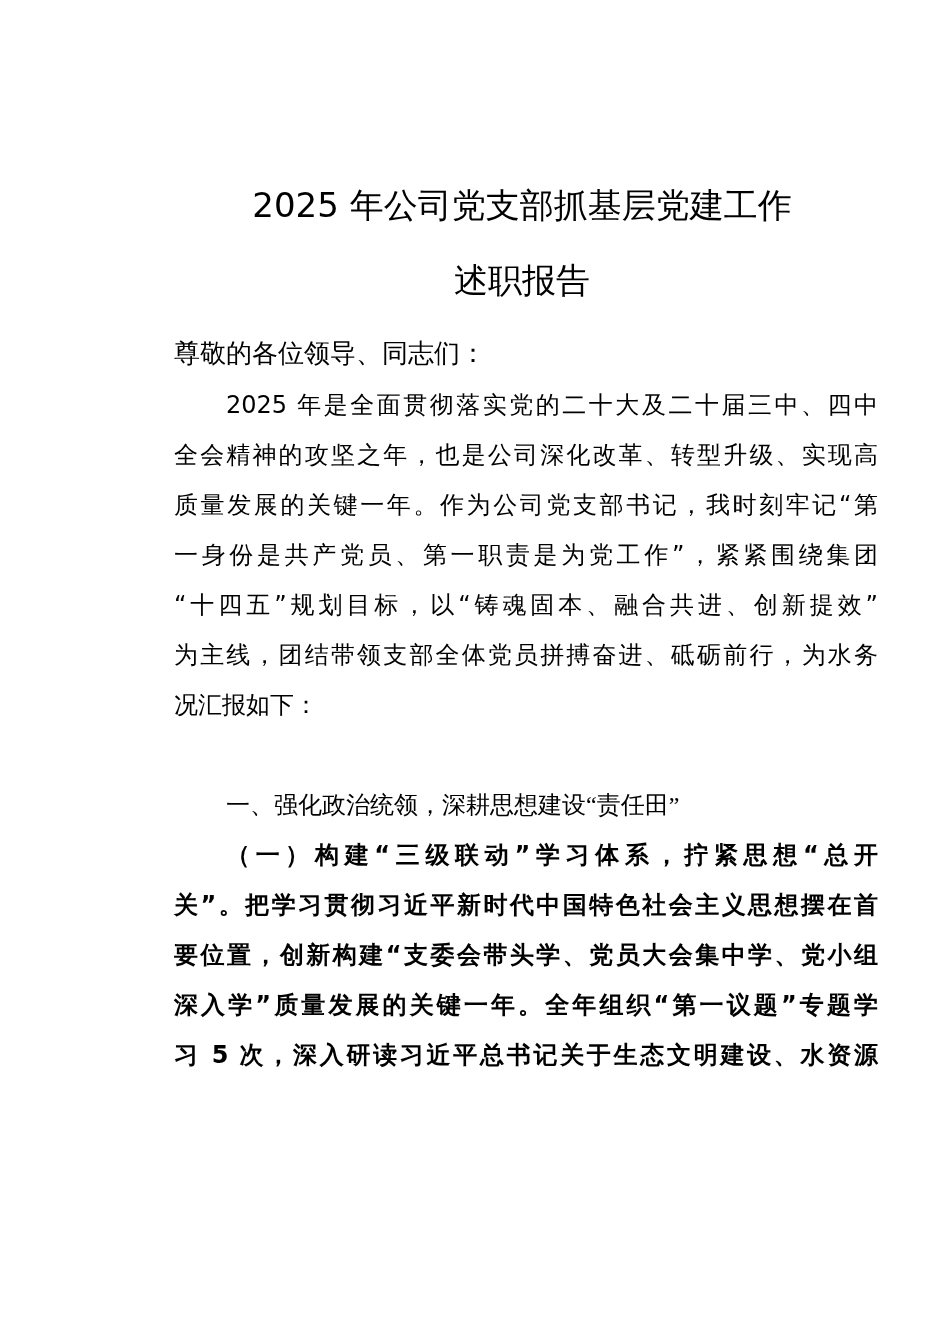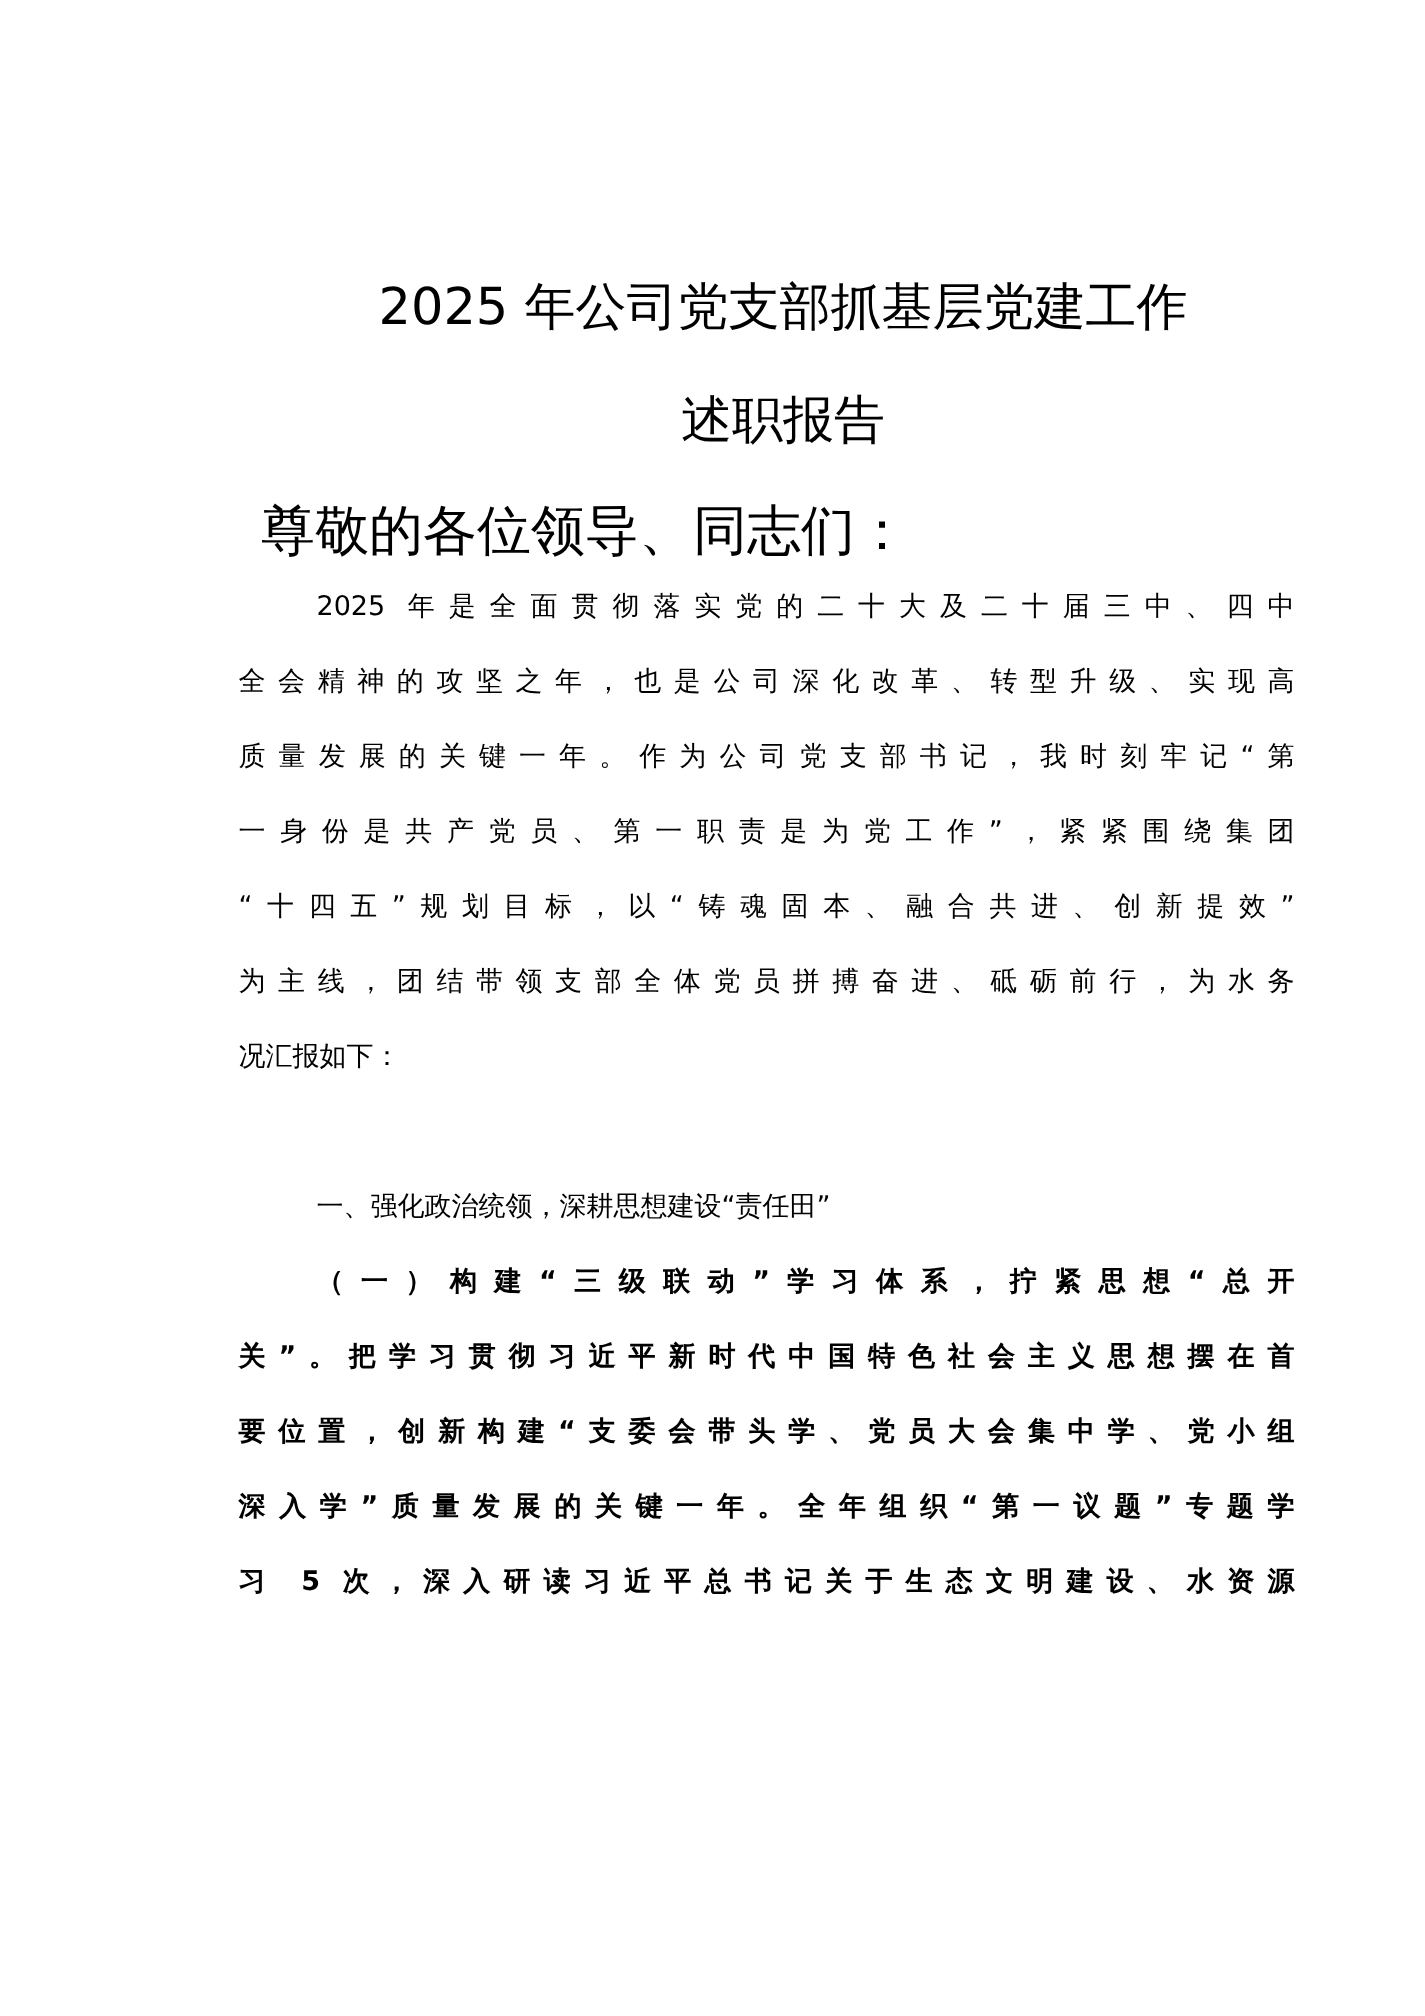--- a/index.html
+++ b/index.html
@@ -32,46 +32,48 @@
       font-size: 34px;
       line-height: 40px;
       letter-spacing: 0px;
       white-space: nowrap;
     }
     .title.t1 { top: 185px; }
     .title.t2 { top: 260px; }
 
     .body-text {
       position: absolute;
-      left: 112px;
+      left: 127px;
       width: 704px;
-      font-size: 18px;
+      font-size: 24px;
       line-height: 50px;
     }
     .line {
       display: block;
       height: 50px;
       white-space: nowrap;
       text-align: justify;
       text-align-last: justify;
       overflow: visible;
     }
     .line.last {
       text-align-last: left;
+      font-family: Liberation Serif, serif;
     }
     .line.indent {
       padding-left: 52px;
     }
     .salutation {
       position: absolute;
       left: 127px;
       top: 330px;
-      font-size: 36px;
+      font-size: 26px;
       line-height: 50px;
       white-space: nowrap;
+      font-family: Liberation Mono, monospace;
     }
     .heading-line {
       font-family: "DejaVu Sans", "Liberation Sans", sans-serif;
     }
   </style>
 </head>
 <body>
 
 <div class="page">
 

